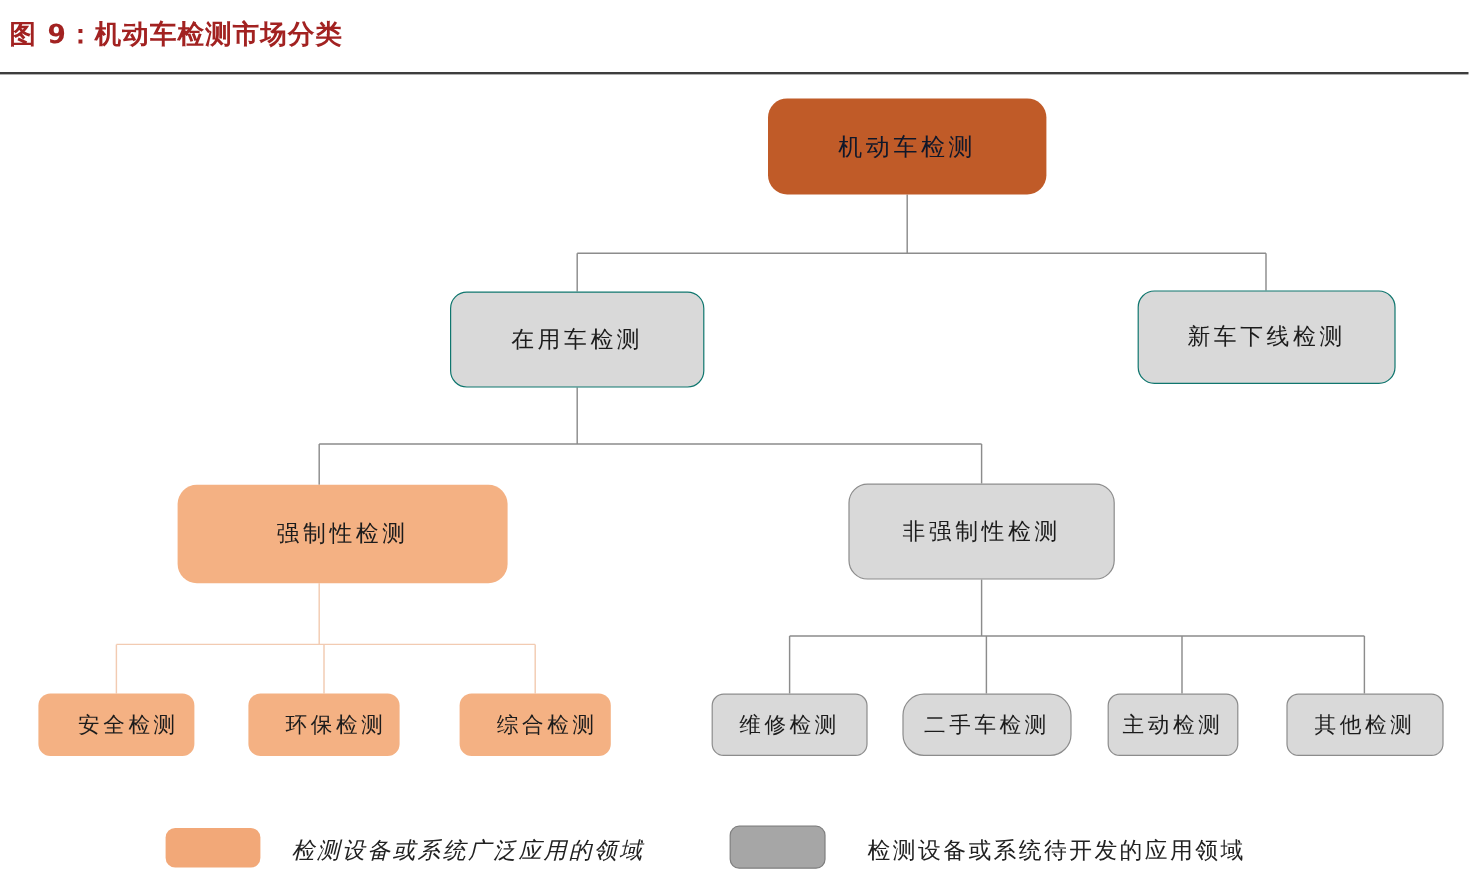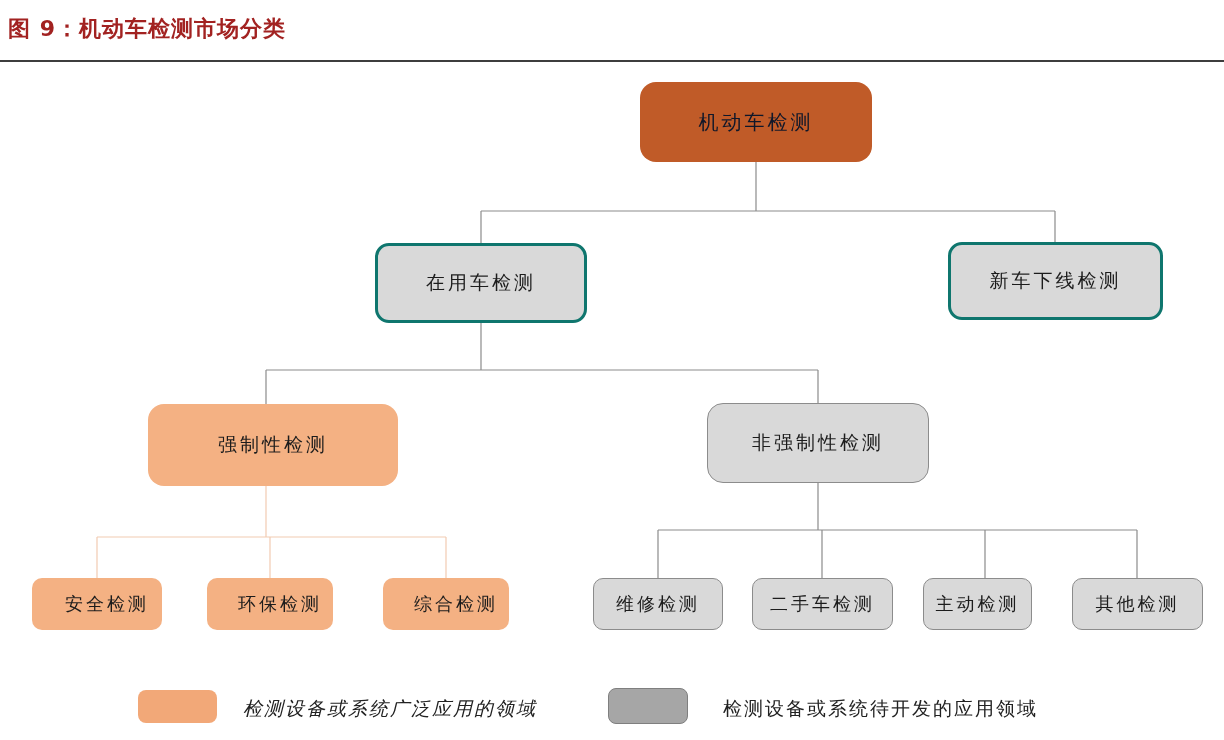--- a/index.html
+++ b/index.html
@@ -60,21 +60,21 @@
     white-space: nowrap;
   }
   .node--root {
     background: #C05B28;
     color: #0f172a;
     border-radius: 16px;
     font-size: 20px;
   }
   .node--gray {
     background: #D9D9D9;
-    border: 3px solid #0f766e;
+    border: 1px solid #0f766e;
     border-radius: 14px;
   }
   .node--gray-dark {
     background: #D9D9D9;
     border: 1.5px solid #8C8C8C;
     border-radius: 16px;
   }
   .node--gray-leaf {
     background: #D9D9D9;
     border: 1.5px solid #8C8C8C;
@@ -130,29 +130,29 @@
              M481 323 V370 M266 370 H818 M266 370 V404 M818 370 V403
              M818 483 V530 M658 530 H1137 M658 530 V578 M822 530 V578 M985 530 V578 M1137 530 V578" fill="none" stroke="#8C8C8C" stroke-width="1.2"></path>
     <path d="M266 486 V537 M97 537 H446 M97 537 V578 M270 537 V578 M446 537 V578" fill="none" stroke="#F2CBB2" stroke-width="1.2"></path>
   </svg>
 
   <div class="node node--root" style="left:640px; top:82px; width:232px; height:80px;">机动车检测</div>
 
   <div class="node node--gray" style="left:375px; top:243px; width:212px; height:80px;">在用车检测</div>
   <div class="node node--gray" style="left:948px; top:242px; width:215px; height:78px;">新车下线检测</div>
 
-  <div class="node node--peach" style="left:148px; top:404px; width:250px; height:82px;">强制性检测</div>
+  <div class="node node--peach" style="left:148px; top:404px; width:275px; height:82px;">强制性检测</div>
   <div class="node node--gray-dark" style="left:707px; top:403px; width:222px; height:80px;">非强制性检测</div>
 
   <div class="node node--peach-leaf" style="left:32px; top:578px; width:130px; height:52px;">安全检测</div>
   <div class="node node--peach-leaf" style="left:383px; top:578px; width:126px; height:52px;">综合检测</div>
   <div class="node node--peach-leaf" style="left:207px; top:578px; width:126px; height:52px;">环保检测</div>
 
   <div class="node node--gray-leaf" style="left:593px; top:578px; width:130px; height:52px;">维修检测</div>
-  <div class="node node--gray-leaf" style="left:752px; top:578px; width:141px; height:52px;">二手车检测</div>
+  <div class="node node--gray-leaf" style="left:752px; top:578px; width:141px; height:52px;border-radius:18px;">二手车检测</div>
   <div class="node node--gray-leaf" style="left:923px; top:578px; width:109px; height:52px;">主动检测</div>
   <div class="node node--gray-leaf" style="left:1072px; top:578px; width:131px; height:52px;">其他检测</div>
 
   <div class="legend-swatch legend-swatch--orange"></div>
   <div class="legend-label legend-label--applied">检测设备或系统广泛应用的领域</div>
   <div class="legend-swatch legend-swatch--gray"></div>
   <div class="legend-label legend-label--developing">检测设备或系统待开发的应用领域</div>
 
 </div>
 

